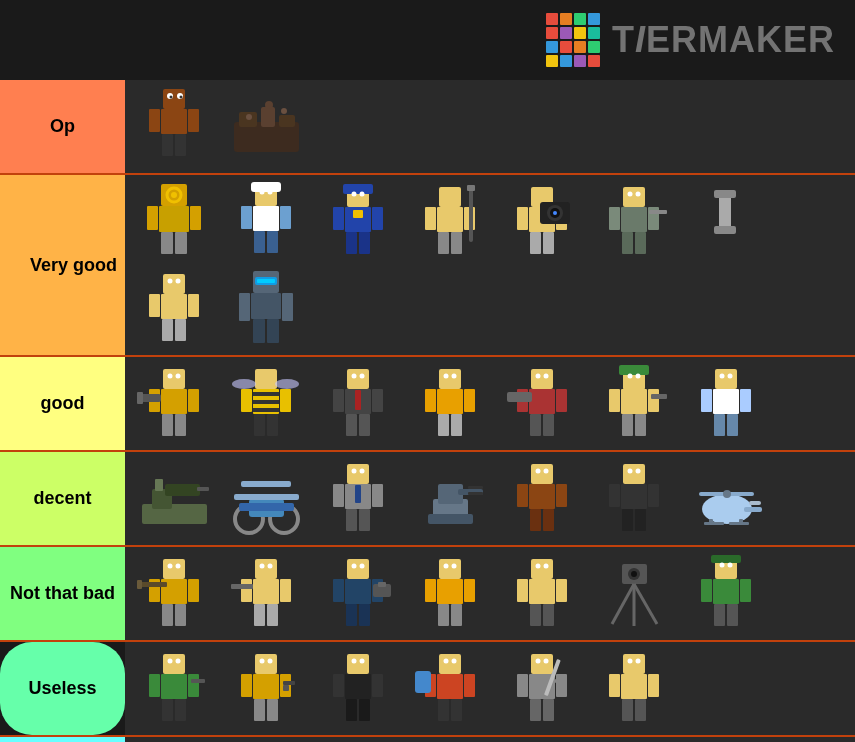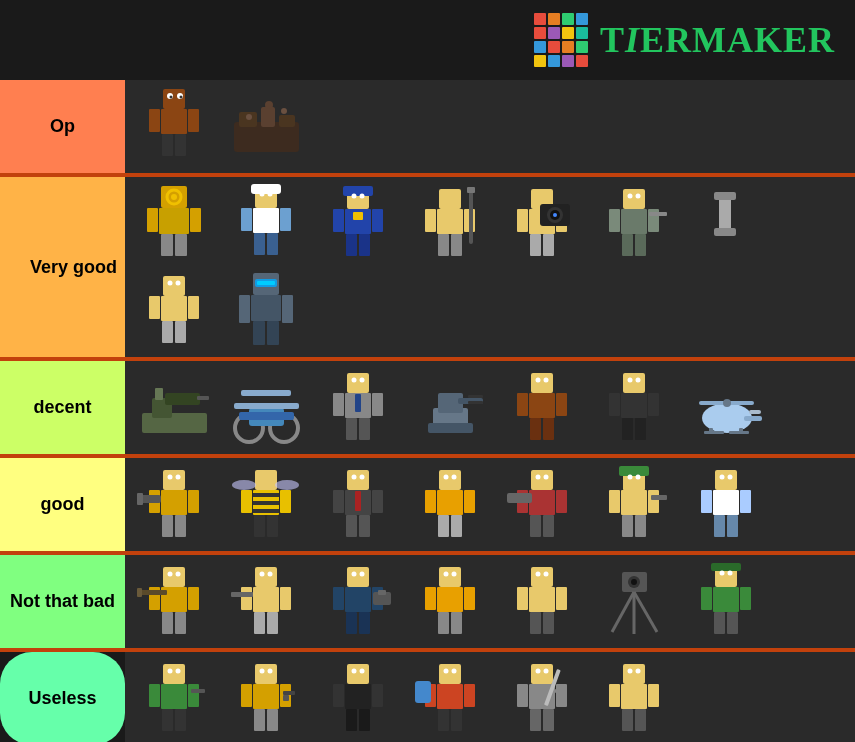--- a/index.html
+++ b/index.html
@@ -12,21 +12,21 @@
     }
     .tier-container {
       display: flex;
       flex-direction: column;
       width: 855px;
     }
     .tier-row {
       display: flex;
       flex-direction: row;
       min-height: 90px;
-      border-bottom: 4px solid #c2410c;
+      border-bottom: 2px solid #c2410c;
     }
     .tier-label {
       width: 125px;
       min-width: 125px;
       display: flex;
       align-items: center;
       justify-content: center;
       font-size: 18px;
       font-weight: bold;
       color: #000;
@@ -72,22 +72,22 @@
       gap: 2px;
     }
     .logo-cell {
       width: 12px;
       height: 12px;
       border-radius: 1px;
     }
     .logo-text {
       font-size: 36px;
       font-weight: bold;
-      color: #22c55e;
-      font-family: Liberation Serif, serif;
+      color: #737373;
+      font-family: Liberation Sans, sans-serif;
       text-transform: uppercase;
       letter-spacing: 1px;
     }
     .logo-text span {
       font-style: italic;
     }
     
     .tier-op { background: #ff7f50; }
     
     .tier-verygood { background: #ffb347; justify-content: flex-end; }
@@ -304,118 +304,20 @@
           <rect x="38" y="50" width="12" height="24" rx="1" fill="#334455"></rect>
 
           <rect x="26" y="8" width="22" height="8" rx="2" fill="#00aaff" opacity="0.8"></rect>
           <rect x="28" y="10" width="18" height="4" rx="1" fill="#00ccff"></rect>
         </svg>
       </div>
     </div>
   </div>
 
   <div class="tier-row" style="min-height:95px;">
-    <div class="tier-label tier-decent">
-      <span>decent</span>
-    </div>
-    <div class="tier-items">
-
-      <div class="tier-item">
-        <svg class="char-svg" viewBox="0 0 75 80">
-          <rect x="5" y="45" width="65" height="20" rx="2" fill="#556644"></rect>
-          <rect x="15" y="30" width="20" height="20" rx="2" fill="#445533"></rect>
-          <rect x="28" y="25" width="35" height="12" rx="2" fill="#334422"></rect>
-          <rect x="60" y="28" width="12" height="4" rx="1" fill="#555"></rect>
-          <rect x="18" y="20" width="8" height="12" rx="1" fill="#667755"></rect>
-        </svg>
-      </div>
-
-      <div class="tier-item">
-        <svg class="char-svg" viewBox="0 0 75 80">
-          <ellipse cx="20" cy="60" rx="14" ry="14" fill="none" stroke="#888" stroke-width="4"></ellipse>
-          <ellipse cx="55" cy="60" rx="14" ry="14" fill="none" stroke="#888" stroke-width="4"></ellipse>
-          <rect x="20" y="40" width="35" height="18" rx="3" fill="#4488bb"></rect>
-          <rect x="10" y="44" width="55" height="8" rx="2" fill="#3366aa"></rect>
-
-          <rect x="5" y="35" width="65" height="6" rx="2" fill="#88aacc"></rect>
-          <rect x="12" y="22" width="50" height="6" rx="2" fill="#88aacc"></rect>
-        </svg>
-      </div>
-
-      <div class="tier-item">
-        <svg class="char-svg" viewBox="0 0 75 80">
-          <rect x="26" y="5" width="22" height="20" rx="2" fill="#e8c96b"></rect>
-          <rect x="24" y="25" width="26" height="25" rx="1" fill="#888"></rect>
-          <rect x="12" y="25" width="11" height="23" rx="1" fill="#888"></rect>
-          <rect x="51" y="25" width="11" height="23" rx="1" fill="#888"></rect>
-          <rect x="25" y="50" width="11" height="22" rx="1" fill="#555"></rect>
-          <rect x="38" y="50" width="11" height="22" rx="1" fill="#555"></rect>
-          <rect x="34" y="26" width="6" height="18" rx="1" fill="#224488"></rect>
-          <circle cx="33" cy="12" r="2.5" fill="white"></circle>
-          <circle cx="41" cy="12" r="2.5" fill="white"></circle>
-        </svg>
-      </div>
-
-      <div class="tier-item">
-        <svg class="char-svg" viewBox="0 0 75 80">
-          <rect x="20" y="40" width="35" height="25" rx="2" fill="#667788"></rect>
-          <rect x="25" y="25" width="25" height="20" rx="2" fill="#556677"></rect>
-          <rect x="45" y="30" width="25" height="6" rx="2" fill="#445566"></rect>
-          <rect x="55" y="27" width="15" height="3" rx="1" fill="#333"></rect>
-          <rect x="55" y="33" width="15" height="3" rx="1" fill="#333"></rect>
-          <rect x="15" y="55" width="45" height="10" rx="2" fill="#445566"></rect>
-        </svg>
-      </div>
-
-      <div class="tier-item">
-        <svg class="char-svg" viewBox="0 0 75 80">
-          <rect x="26" y="5" width="22" height="20" rx="2" fill="#e8c96b"></rect>
-          <rect x="24" y="25" width="26" height="25" rx="1" fill="#8B4513"></rect>
-          <rect x="12" y="25" width="11" height="23" rx="1" fill="#8B4513"></rect>
-          <rect x="51" y="25" width="11" height="23" rx="1" fill="#8B4513"></rect>
-          <rect x="25" y="50" width="11" height="22" rx="1" fill="#6a3010"></rect>
-          <rect x="38" y="50" width="11" height="22" rx="1" fill="#6a3010"></rect>
-          <circle cx="33" cy="12" r="2.5" fill="white"></circle>
-          <circle cx="41" cy="12" r="2.5" fill="white"></circle>
-        </svg>
-      </div>
-
-      <div class="tier-item">
-        <svg class="char-svg" viewBox="0 0 75 80">
-          <rect x="26" y="5" width="22" height="20" rx="2" fill="#e8c96b"></rect>
-          <rect x="24" y="25" width="26" height="25" rx="1" fill="#333"></rect>
-          <rect x="12" y="25" width="11" height="23" rx="1" fill="#333"></rect>
-          <rect x="51" y="25" width="11" height="23" rx="1" fill="#333"></rect>
-          <rect x="25" y="50" width="11" height="22" rx="1" fill="#222"></rect>
-          <rect x="38" y="50" width="11" height="22" rx="1" fill="#222"></rect>
-          <circle cx="33" cy="12" r="2.5" fill="white"></circle>
-          <circle cx="41" cy="12" r="2.5" fill="white"></circle>
-        </svg>
-      </div>
-
-      <div class="tier-item">
-        <svg class="char-svg" viewBox="0 0 75 80">
-
-          <ellipse cx="38" cy="50" rx="25" ry="15" fill="#aaccee"></ellipse>
-          <rect x="55" y="48" width="18" height="5" rx="2" fill="#88aacc"></rect>
-          <rect x="60" y="42" width="12" height="4" rx="2" fill="#aabbcc"></rect>
-
-          <rect x="10" y="33" width="55" height="4" rx="2" fill="#88aacc"></rect>
-          <circle cx="38" cy="35" r="4" fill="#667788"></circle>
-
-          <rect x="15" y="63" width="20" height="3" rx="1" fill="#667788"></rect>
-          <rect x="40" y="63" width="20" height="3" rx="1" fill="#667788"></rect>
-          <rect x="20" y="60" width="4" height="6" rx="1" fill="#667788"></rect>
-          <rect x="50" y="60" width="4" height="6" rx="1" fill="#667788"></rect>
-        </svg>
-      </div>
-    </div>
-  </div>
-
-  <div class="tier-row" style="min-height:95px;">
     <div class="tier-label tier-good">
       <span>good</span>
     </div>
     <div class="tier-items">
 
       <div class="tier-item">
         <svg class="char-svg" viewBox="0 0 75 80">
           <rect x="26" y="5" width="22" height="20" rx="2" fill="#e8c96b"></rect>
           <rect x="24" y="25" width="26" height="25" rx="1" fill="#d4a000"></rect>
           <rect x="12" y="25" width="11" height="23" rx="1" fill="#d4a000"></rect>
@@ -517,20 +419,118 @@
           <rect x="25" y="50" width="11" height="22" rx="1" fill="#6688aa"></rect>
           <rect x="38" y="50" width="11" height="22" rx="1" fill="#6688aa"></rect>
           <circle cx="33" cy="12" r="2.5" fill="white"></circle>
           <circle cx="41" cy="12" r="2.5" fill="white"></circle>
         </svg>
       </div>
     </div>
   </div>
 
   <div class="tier-row" style="min-height:95px;">
+    <div class="tier-label tier-decent">
+      <span>decent</span>
+    </div>
+    <div class="tier-items">
+
+      <div class="tier-item">
+        <svg class="char-svg" viewBox="0 0 75 80">
+          <rect x="5" y="45" width="65" height="20" rx="2" fill="#556644"></rect>
+          <rect x="15" y="30" width="20" height="20" rx="2" fill="#445533"></rect>
+          <rect x="28" y="25" width="35" height="12" rx="2" fill="#334422"></rect>
+          <rect x="60" y="28" width="12" height="4" rx="1" fill="#555"></rect>
+          <rect x="18" y="20" width="8" height="12" rx="1" fill="#667755"></rect>
+        </svg>
+      </div>
+
+      <div class="tier-item">
+        <svg class="char-svg" viewBox="0 0 75 80">
+          <ellipse cx="20" cy="60" rx="14" ry="14" fill="none" stroke="#888" stroke-width="4"></ellipse>
+          <ellipse cx="55" cy="60" rx="14" ry="14" fill="none" stroke="#888" stroke-width="4"></ellipse>
+          <rect x="20" y="40" width="35" height="18" rx="3" fill="#4488bb"></rect>
+          <rect x="10" y="44" width="55" height="8" rx="2" fill="#3366aa"></rect>
+
+          <rect x="5" y="35" width="65" height="6" rx="2" fill="#88aacc"></rect>
+          <rect x="12" y="22" width="50" height="6" rx="2" fill="#88aacc"></rect>
+        </svg>
+      </div>
+
+      <div class="tier-item">
+        <svg class="char-svg" viewBox="0 0 75 80">
+          <rect x="26" y="5" width="22" height="20" rx="2" fill="#e8c96b"></rect>
+          <rect x="24" y="25" width="26" height="25" rx="1" fill="#888"></rect>
+          <rect x="12" y="25" width="11" height="23" rx="1" fill="#888"></rect>
+          <rect x="51" y="25" width="11" height="23" rx="1" fill="#888"></rect>
+          <rect x="25" y="50" width="11" height="22" rx="1" fill="#555"></rect>
+          <rect x="38" y="50" width="11" height="22" rx="1" fill="#555"></rect>
+          <rect x="34" y="26" width="6" height="18" rx="1" fill="#224488"></rect>
+          <circle cx="33" cy="12" r="2.5" fill="white"></circle>
+          <circle cx="41" cy="12" r="2.5" fill="white"></circle>
+        </svg>
+      </div>
+
+      <div class="tier-item">
+        <svg class="char-svg" viewBox="0 0 75 80">
+          <rect x="20" y="40" width="35" height="25" rx="2" fill="#667788"></rect>
+          <rect x="25" y="25" width="25" height="20" rx="2" fill="#556677"></rect>
+          <rect x="45" y="30" width="25" height="6" rx="2" fill="#445566"></rect>
+          <rect x="55" y="27" width="15" height="3" rx="1" fill="#333"></rect>
+          <rect x="55" y="33" width="15" height="3" rx="1" fill="#333"></rect>
+          <rect x="15" y="55" width="45" height="10" rx="2" fill="#445566"></rect>
+        </svg>
+      </div>
+
+      <div class="tier-item">
+        <svg class="char-svg" viewBox="0 0 75 80">
+          <rect x="26" y="5" width="22" height="20" rx="2" fill="#e8c96b"></rect>
+          <rect x="24" y="25" width="26" height="25" rx="1" fill="#8B4513"></rect>
+          <rect x="12" y="25" width="11" height="23" rx="1" fill="#8B4513"></rect>
+          <rect x="51" y="25" width="11" height="23" rx="1" fill="#8B4513"></rect>
+          <rect x="25" y="50" width="11" height="22" rx="1" fill="#6a3010"></rect>
+          <rect x="38" y="50" width="11" height="22" rx="1" fill="#6a3010"></rect>
+          <circle cx="33" cy="12" r="2.5" fill="white"></circle>
+          <circle cx="41" cy="12" r="2.5" fill="white"></circle>
+        </svg>
+      </div>
+
+      <div class="tier-item">
+        <svg class="char-svg" viewBox="0 0 75 80">
+          <rect x="26" y="5" width="22" height="20" rx="2" fill="#e8c96b"></rect>
+          <rect x="24" y="25" width="26" height="25" rx="1" fill="#333"></rect>
+          <rect x="12" y="25" width="11" height="23" rx="1" fill="#333"></rect>
+          <rect x="51" y="25" width="11" height="23" rx="1" fill="#333"></rect>
+          <rect x="25" y="50" width="11" height="22" rx="1" fill="#222"></rect>
+          <rect x="38" y="50" width="11" height="22" rx="1" fill="#222"></rect>
+          <circle cx="33" cy="12" r="2.5" fill="white"></circle>
+          <circle cx="41" cy="12" r="2.5" fill="white"></circle>
+        </svg>
+      </div>
+
+      <div class="tier-item">
+        <svg class="char-svg" viewBox="0 0 75 80">
+
+          <ellipse cx="38" cy="50" rx="25" ry="15" fill="#aaccee"></ellipse>
+          <rect x="55" y="48" width="18" height="5" rx="2" fill="#88aacc"></rect>
+          <rect x="60" y="42" width="12" height="4" rx="2" fill="#aabbcc"></rect>
+
+          <rect x="10" y="33" width="55" height="4" rx="2" fill="#88aacc"></rect>
+          <circle cx="38" cy="35" r="4" fill="#667788"></circle>
+
+          <rect x="15" y="63" width="20" height="3" rx="1" fill="#667788"></rect>
+          <rect x="40" y="63" width="20" height="3" rx="1" fill="#667788"></rect>
+          <rect x="20" y="60" width="4" height="6" rx="1" fill="#667788"></rect>
+          <rect x="50" y="60" width="4" height="6" rx="1" fill="#667788"></rect>
+        </svg>
+      </div>
+    </div>
+  </div>
+
+  <div class="tier-row" style="min-height:95px;">
     <div class="tier-label tier-notthatbad">
       <span>Not that bad</span>
     </div>
     <div class="tier-items">
 
       <div class="tier-item">
         <svg class="char-svg" viewBox="0 0 75 80">
           <rect x="26" y="5" width="22" height="20" rx="2" fill="#e8c96b"></rect>
           <rect x="24" y="25" width="26" height="25" rx="1" fill="#d4a000"></rect>
           <rect x="12" y="25" width="11" height="23" rx="1" fill="#d4a000"></rect>

